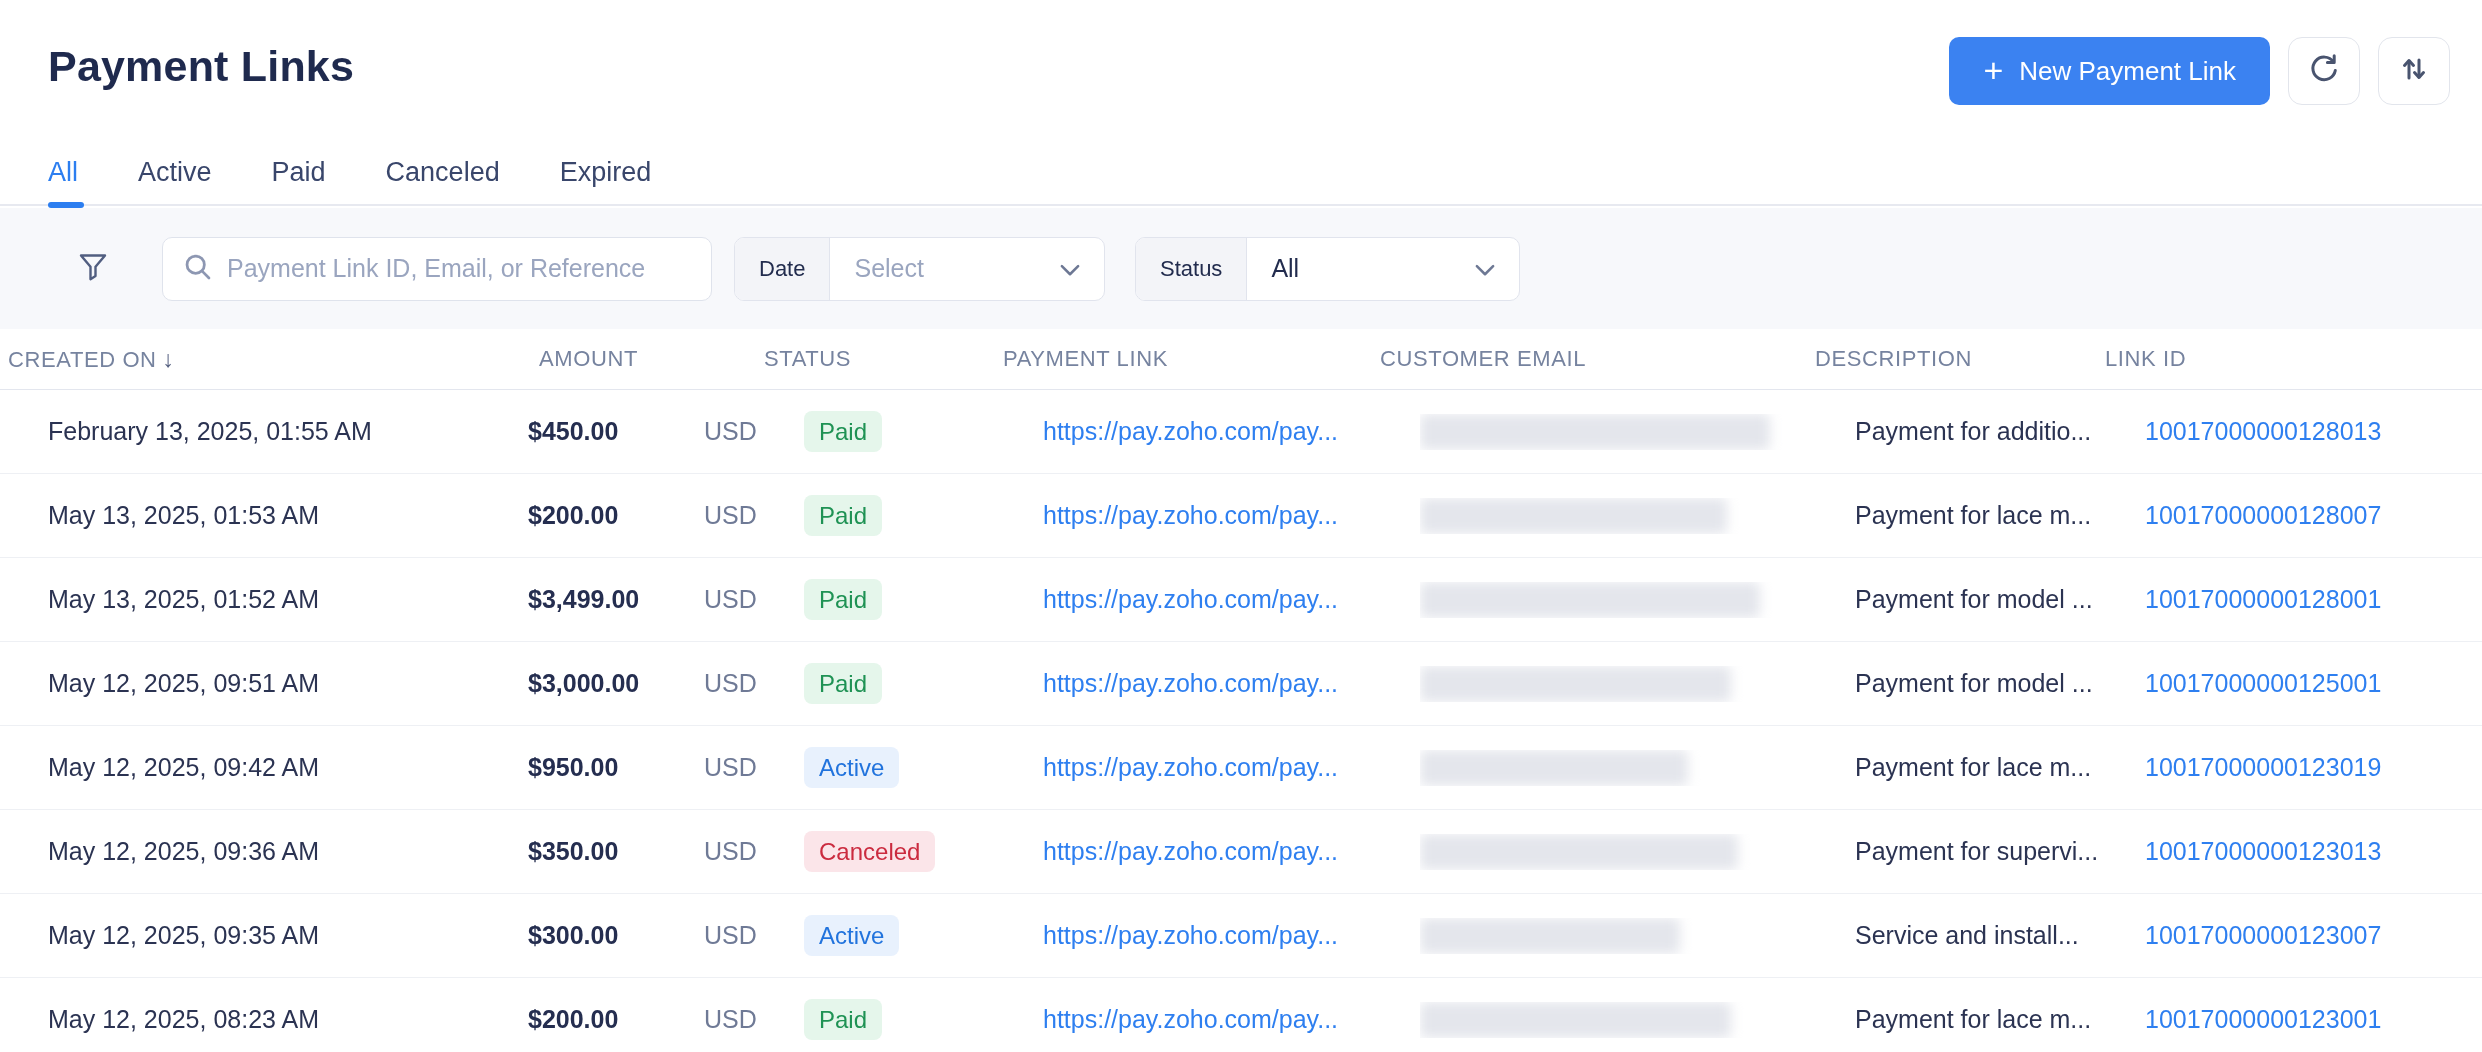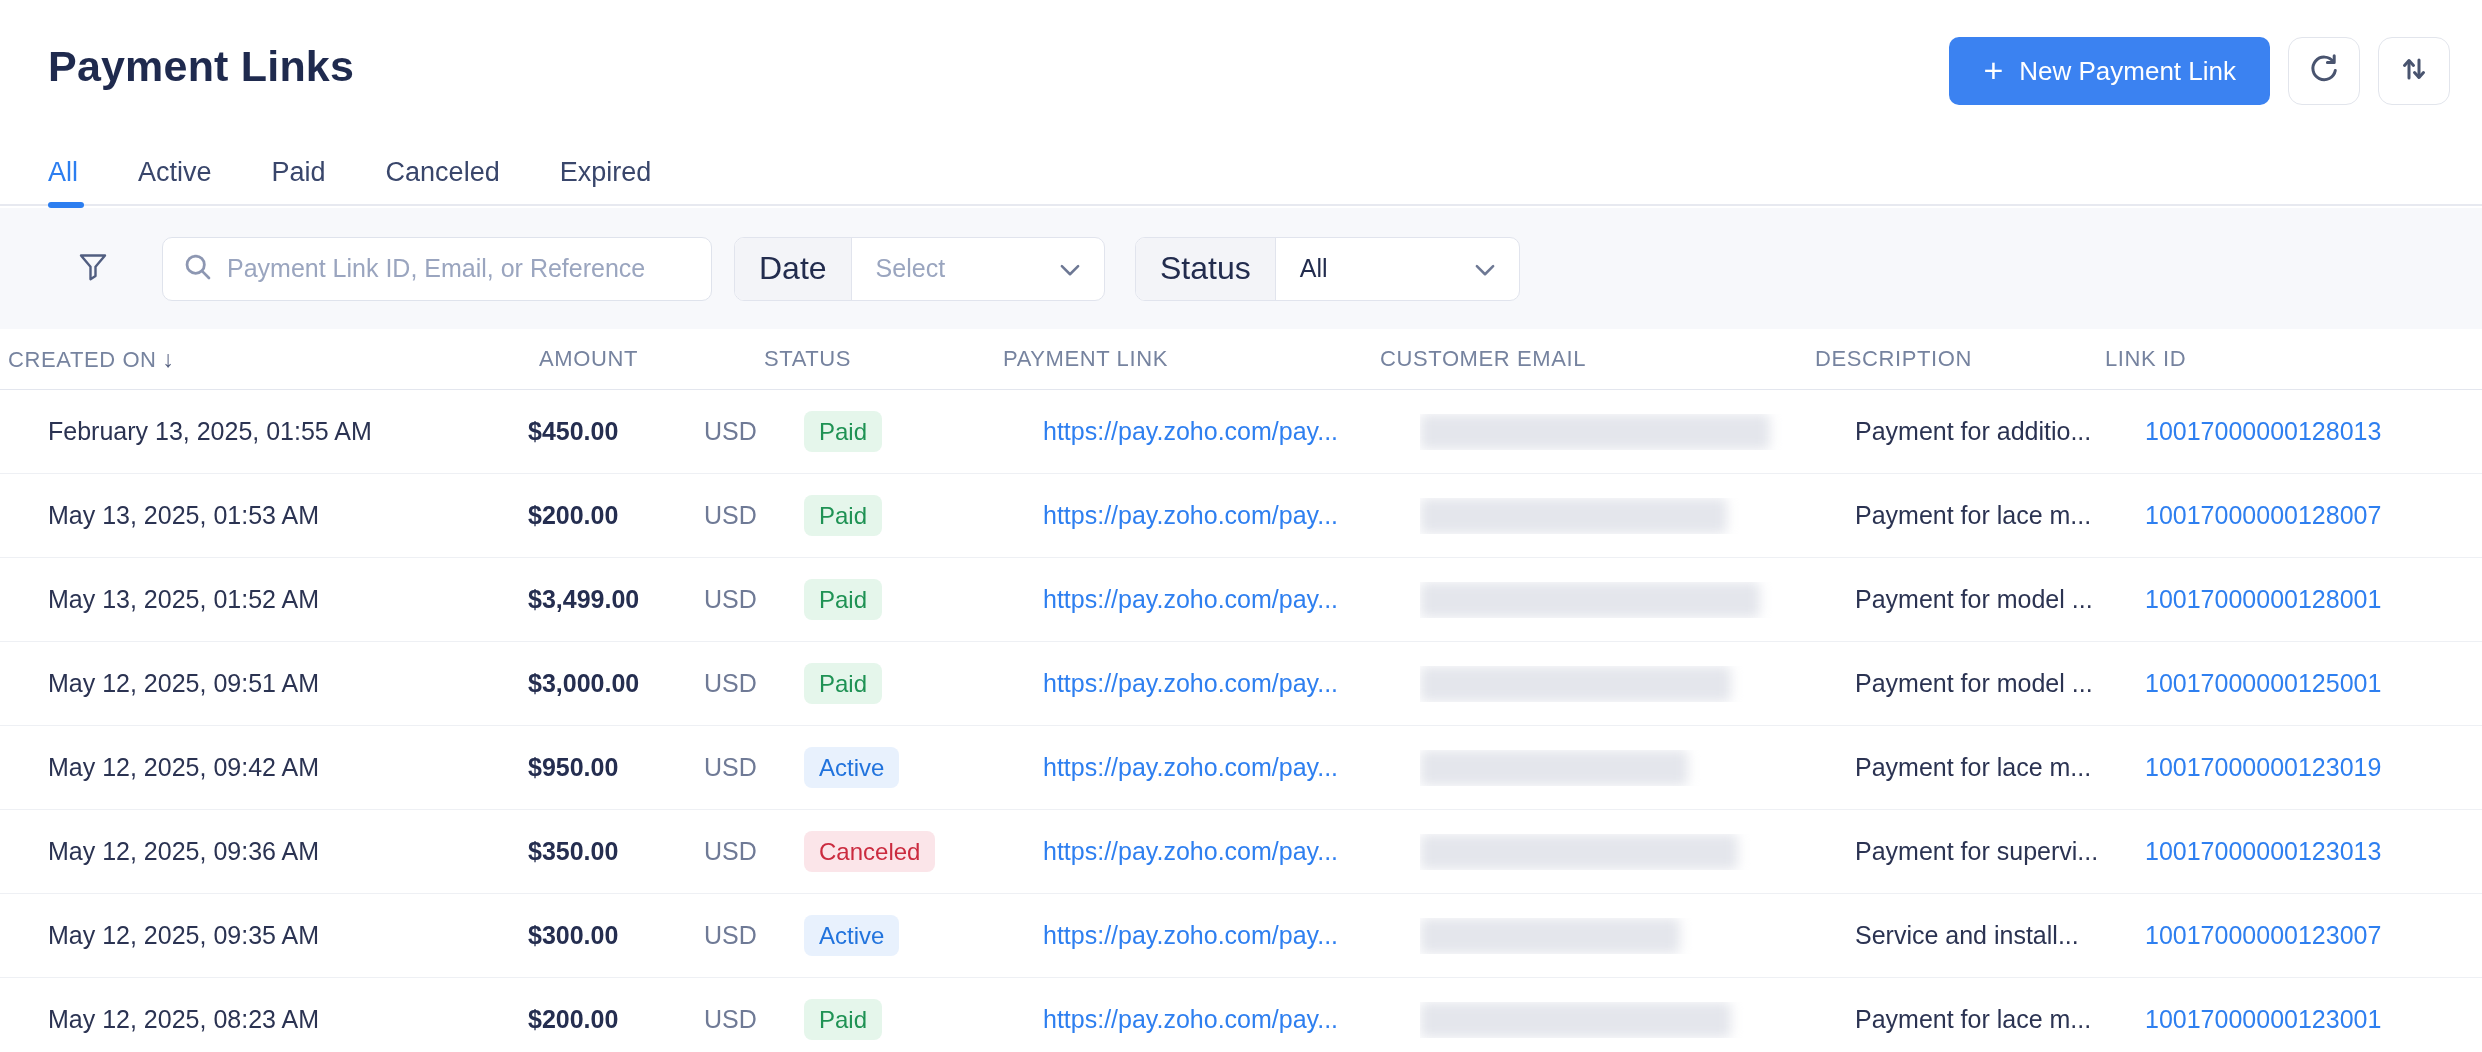--- a/index.html
+++ b/index.html
@@ -62,21 +62,21 @@
     font-size:25px; font-family:inherit; color:#222c4e; margin-left:14px;
   }
   .search-box input::placeholder { color:#9aa5bf; }
   .combo {
     height:64px; background:#ffffff; border:1.5px solid #e1e4ed; border-radius:10px;
     display:flex; align-items:stretch; overflow:hidden; margin-right:30px; cursor:pointer;
   }
   .combo .combo-label {
     display:flex; align-items:center; padding:0 24px;
     background:#f3f4f8; border-right:1.5px solid #e1e4ed;
-    font-size:32px; color:#222c4e; white-space:nowrap;
+    font-size:22px; color:#222c4e; white-space:nowrap;
   }
   .combo .combo-value {
     display:flex; align-items:center; justify-content:space-between;
     padding:0 24px; font-size:25px; flex:1;
   }
   .combo-date { width:371px; }
   .combo-status { width:385px; }
   .value-placeholder { color:#9aa5bf;text-align:center; }
   .value-selected { color:#222c4e; }
 

